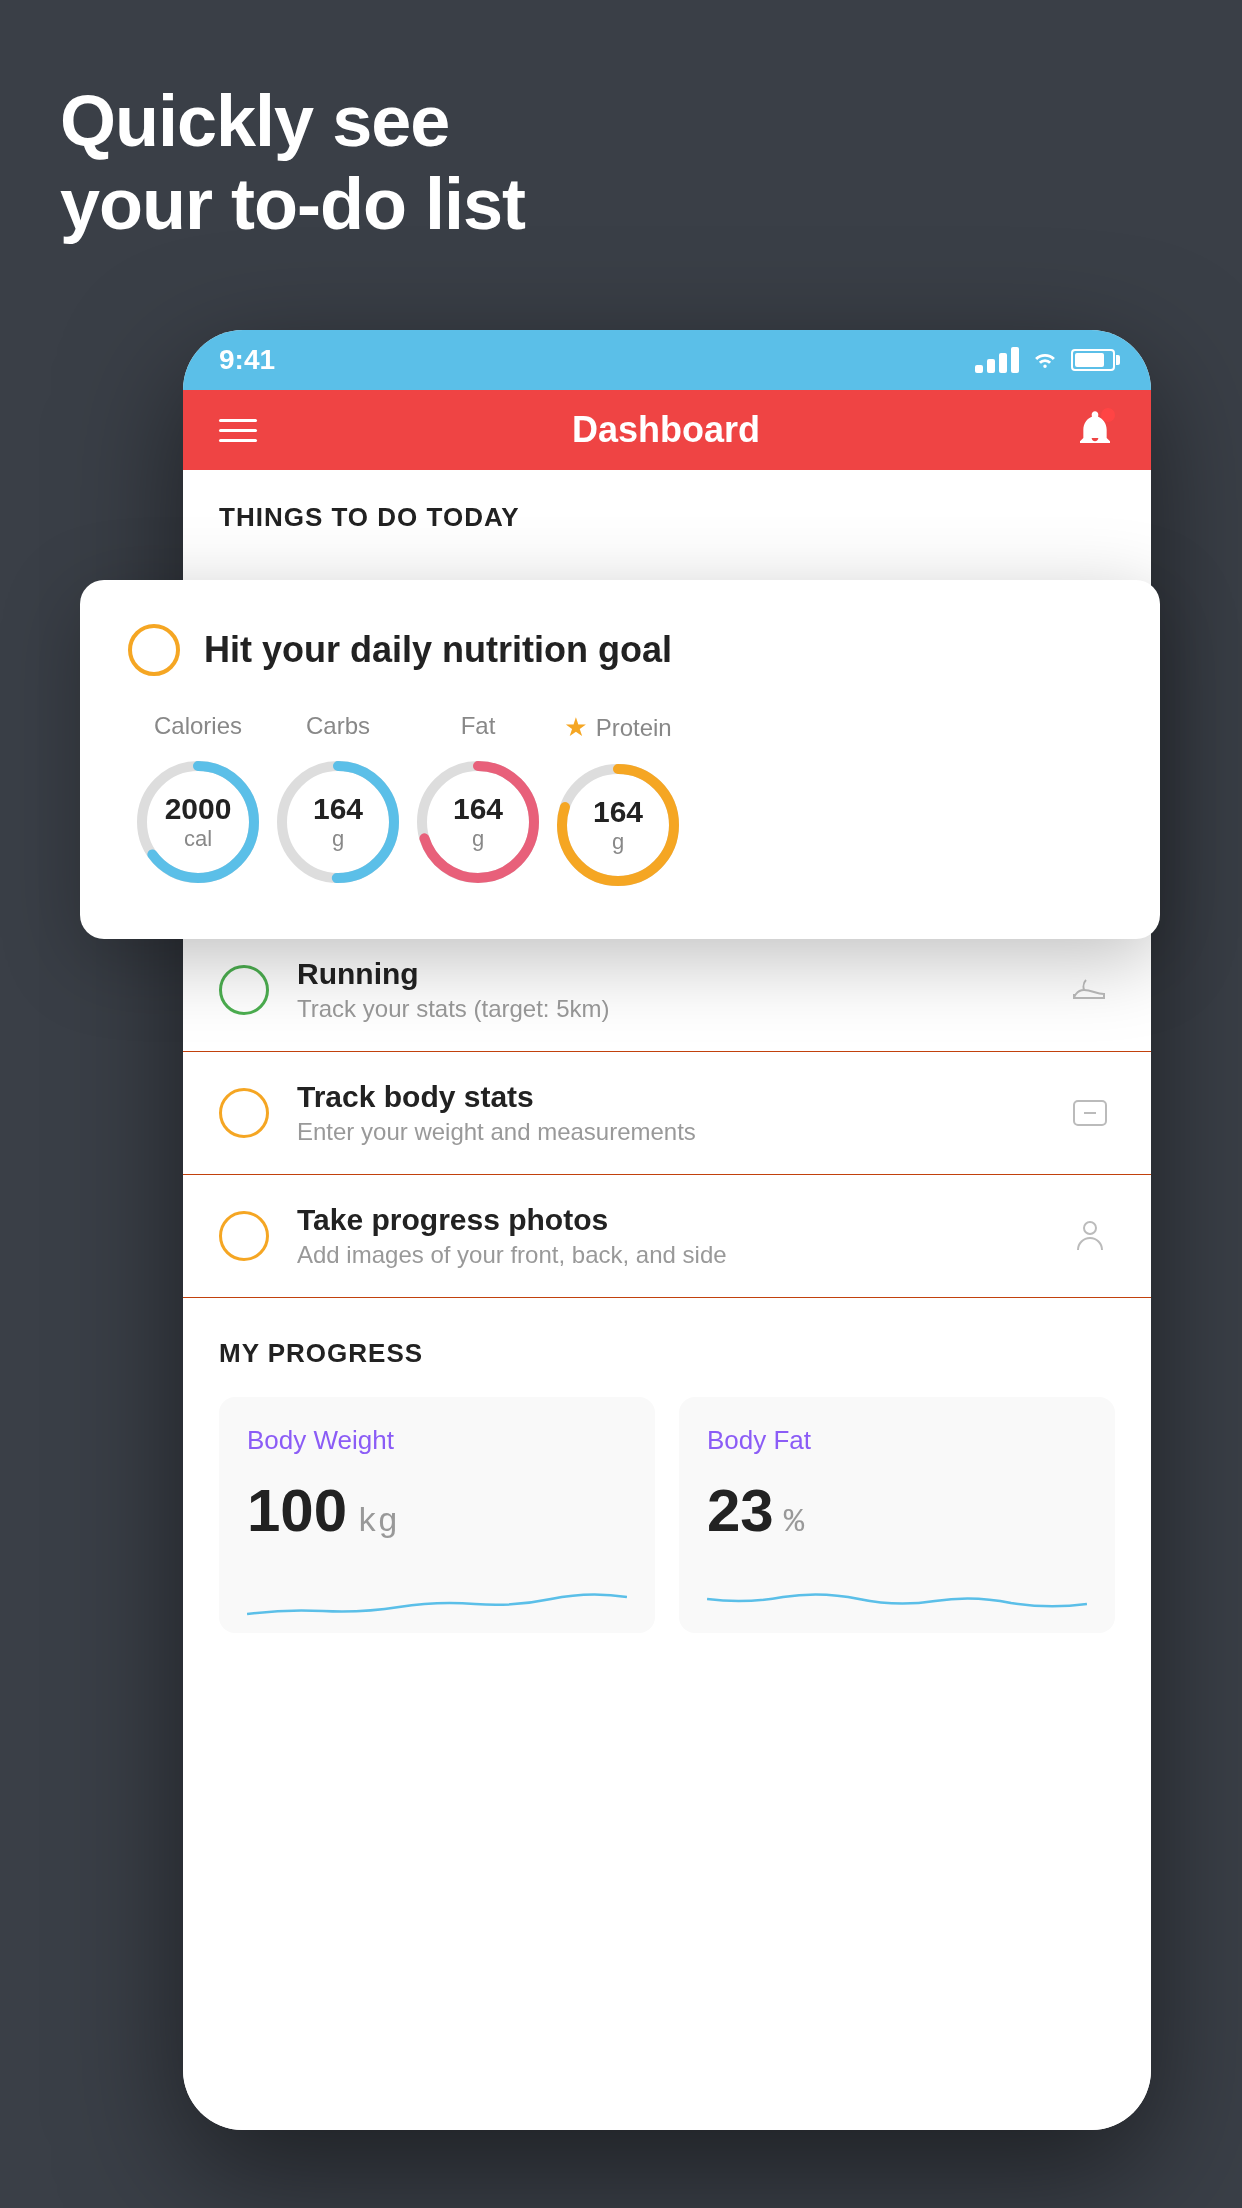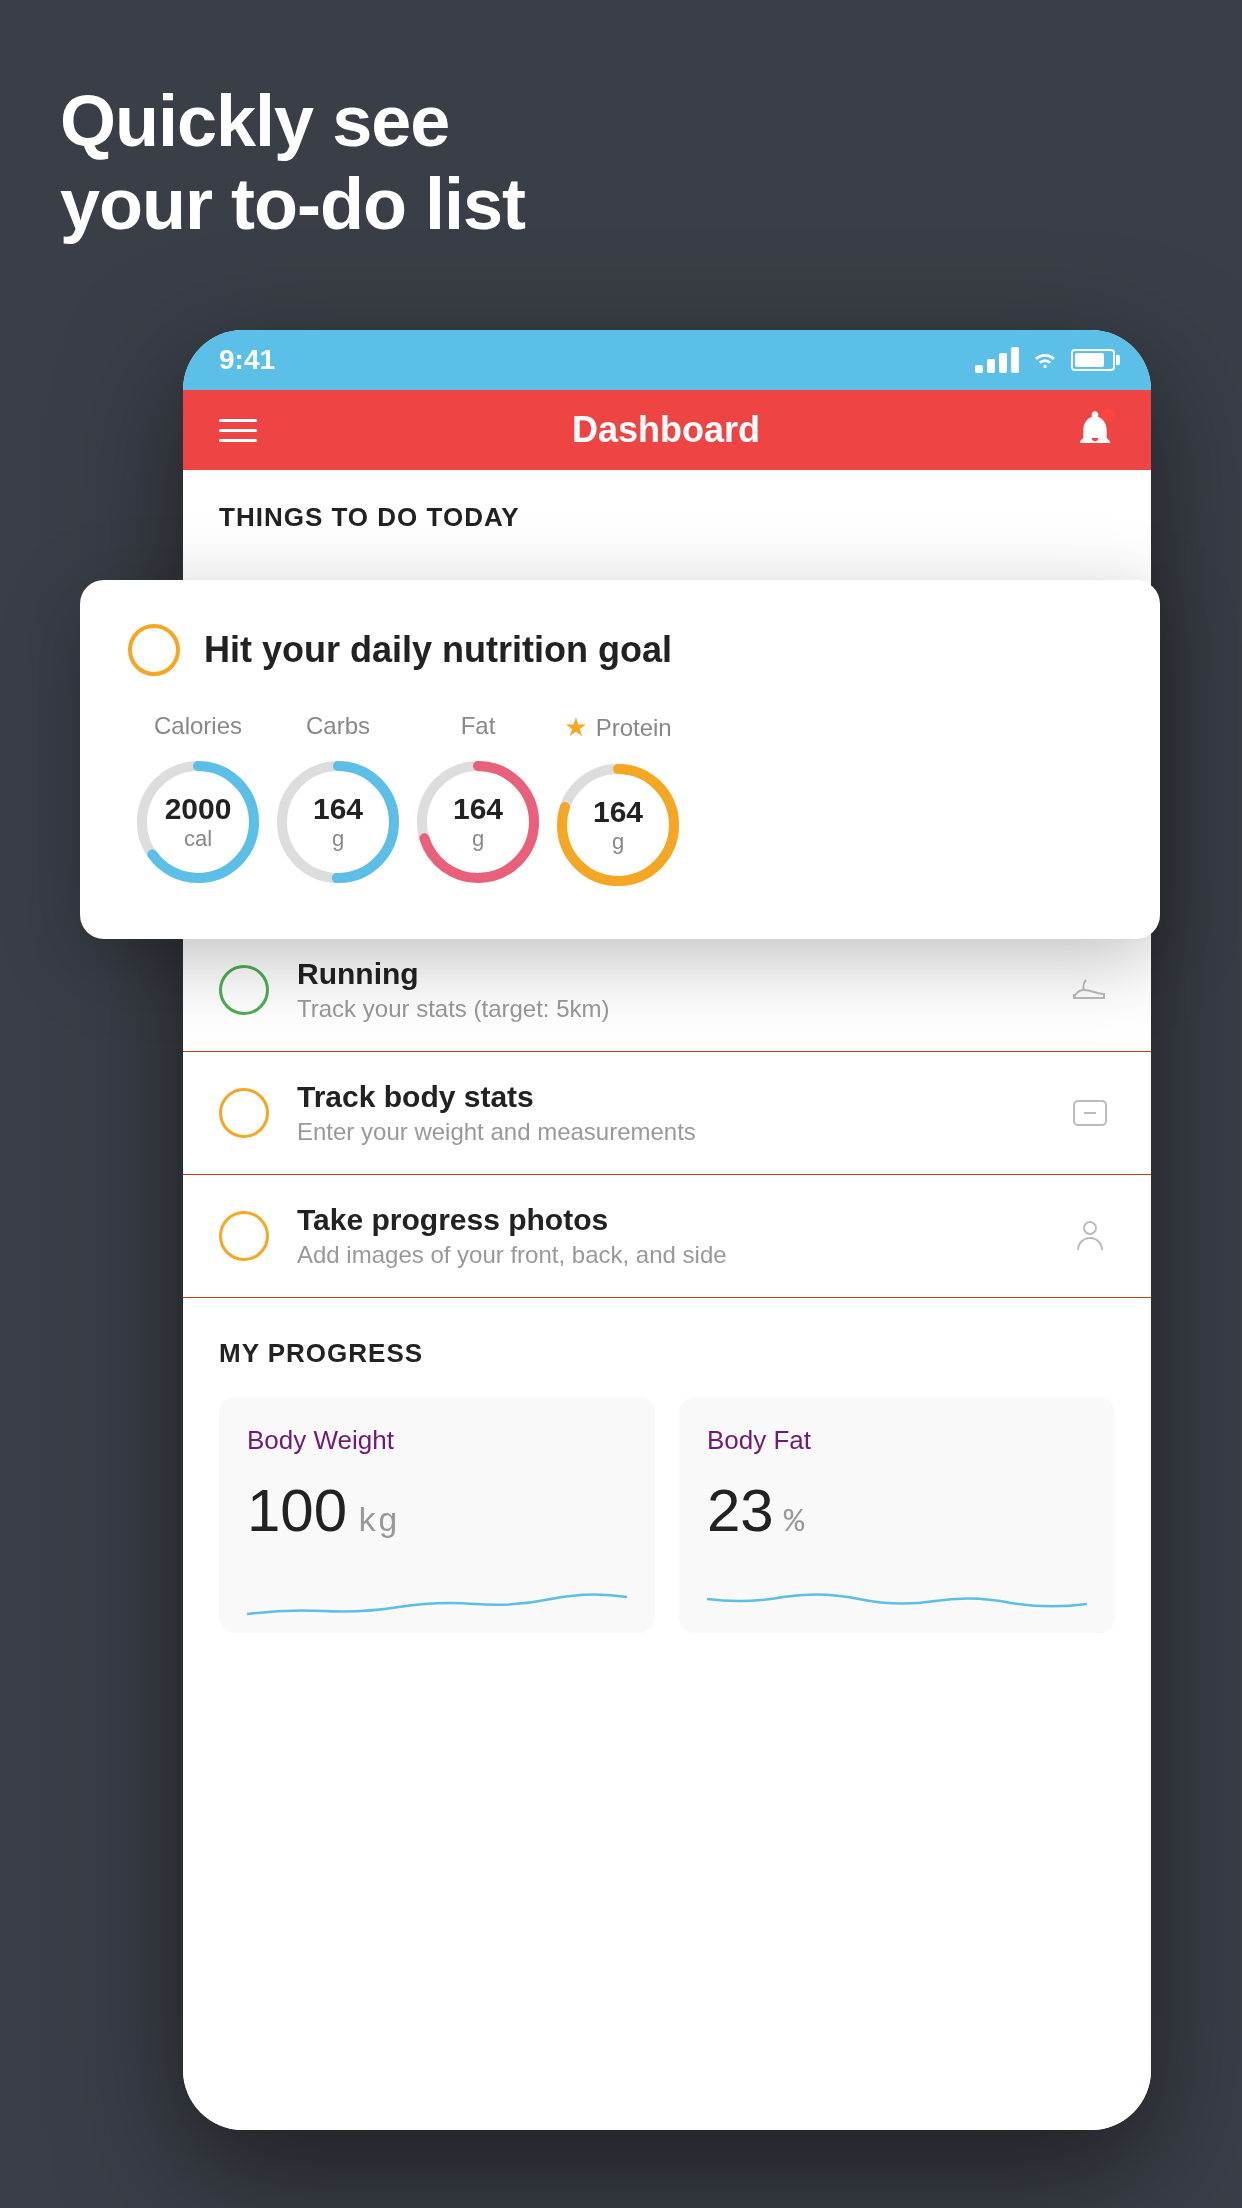--- a/index.html
+++ b/index.html
@@ -325,34 +325,34 @@
       flex: 1;
       background: #f9f9f9;
       border-radius: 16px;
       padding: 28px 28px 0;
       overflow: hidden;
       min-height: 220px;
     }
 
     .progress-card-title {
       font-size: 26px;
-      color: #701a75;
+      color: #8b5cf6;
       margin-bottom: 20px;
     }
 
     .progress-value-row {
       display: flex;
       align-items: baseline;
       gap: 10px;
       margin-bottom: 24px;
     }
 
     .progress-value {
       font-size: 60px;
-      font-weight: 400;
+      font-weight: 700;
       color: #222;
     }
 
     .progress-unit {
       font-size: 34px;
       color: #999;
       font-family: Liberation Mono, monospace;
     }
 
     .mini-chart {

